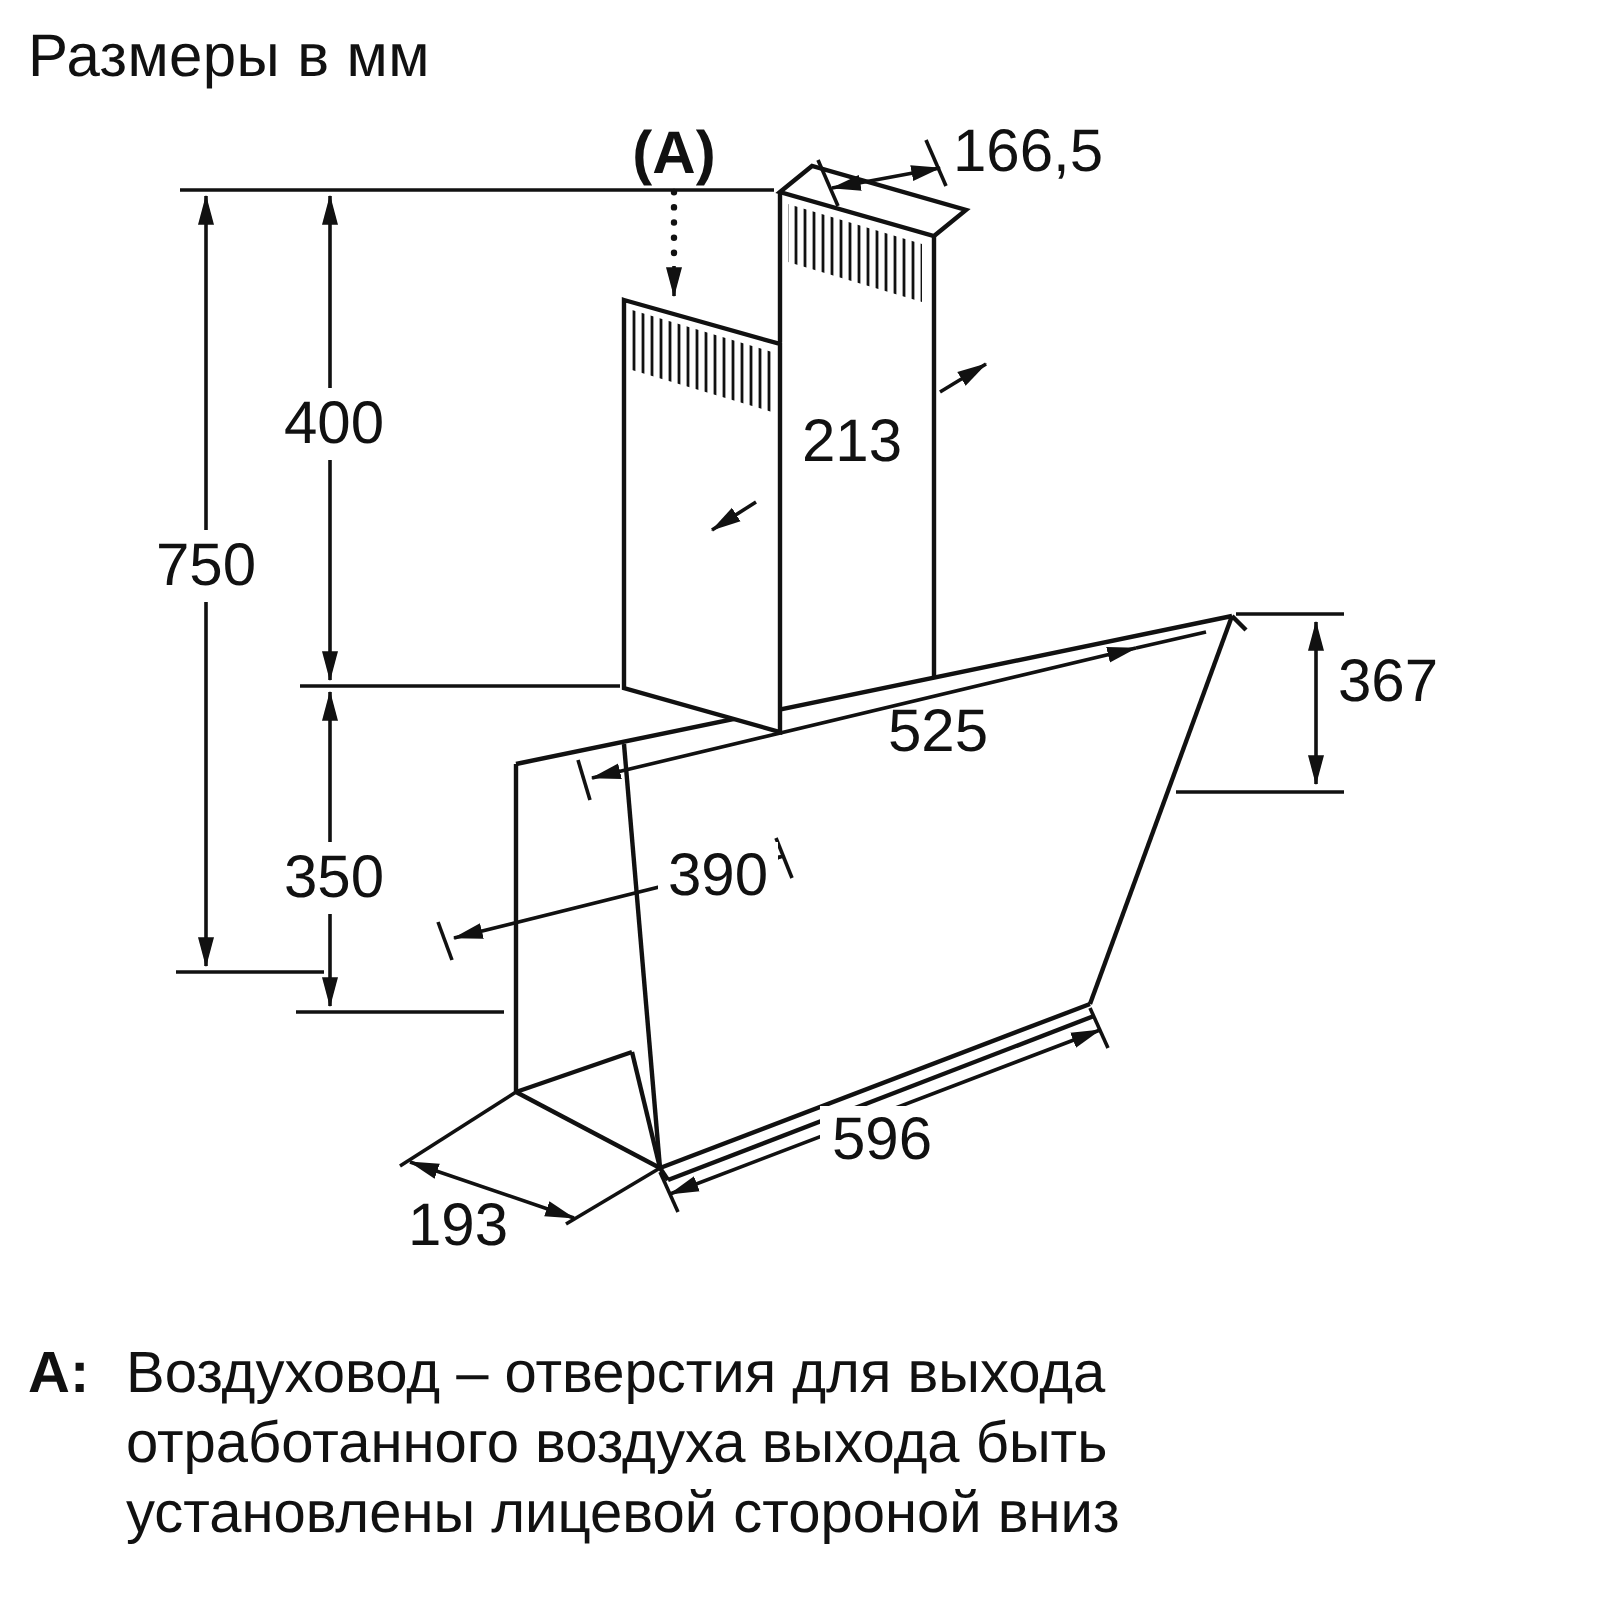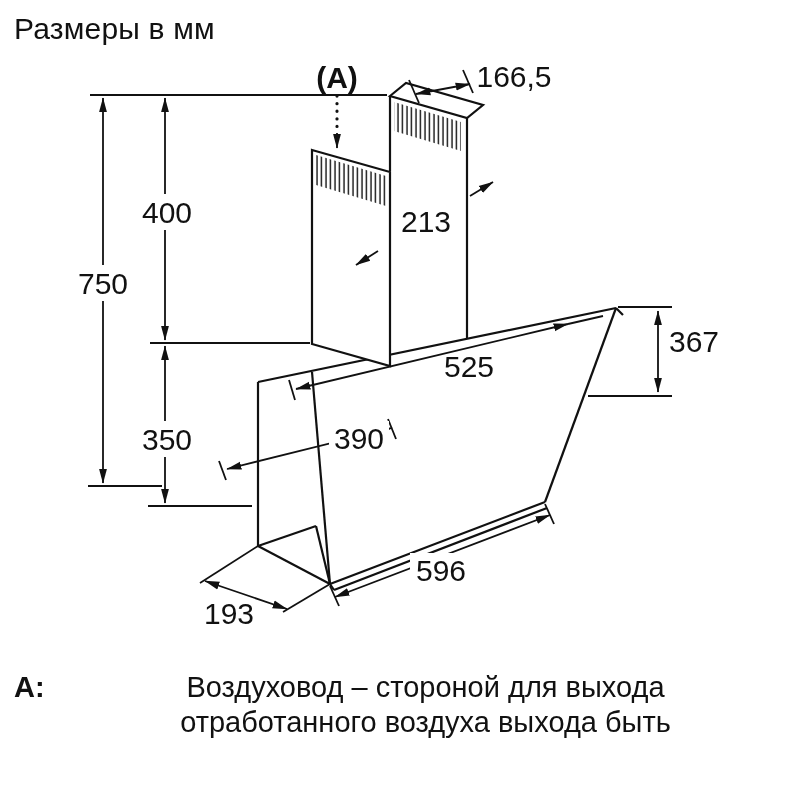--- a/index.html
+++ b/index.html
@@ -1,18 +1,18 @@
 <!DOCTYPE html>
 <html><head>
 <meta charset="utf-8">
 <style>
   html,body{margin:0;padding:0;background:#fff;}
   body{width:800px;height:800px;overflow:hidden;}
   .page{position:relative;width:800px;height:800px;background:#fff;
-        font-family:"Liberation Sans",sans-serif;color:#111;text-align:center;}
+        font-family:"Liberation Sans",sans-serif;color:#111;}
   .title{position:absolute;top:12px;left:14px;margin:0;
          font-size:30px;font-weight:400;letter-spacing:.2px;}
   svg.drawing{position:absolute;top:0;left:0;}
   svg text{font-family:"Liberation Sans",sans-serif;font-size:30px;fill:#111;}
   svg text.dimlabel{text-anchor:middle;dominant-baseline:central;}
   svg text.callout{font-weight:700;}
   .geo{stroke:#111;stroke-width:2.2;fill:none;}
   .geow{stroke:#111;stroke-width:2.2;fill:#fff;}
   .dim{stroke:#111;stroke-width:1.8;fill:none;}
   .bg{fill:#fff;stroke:none;}
@@ -116,17 +116,18 @@
       <text class="dimlabel" x="694" y="341">367</text>
       <text class="dimlabel" x="167" y="439">350</text>
       <text class="dimlabel" x="359" y="438">390</text>
       <text class="dimlabel" x="441" y="570">596</text>
       <text class="dimlabel" x="229" y="613">193</text>
     </g>
   </svg>
 
   <div class="footnote">
     <span class="marker">A:</span>
-    <div>Воздуховод – стороной для выхода</div>
+    <div>Воздуховод – отверстия для выхода</div>
     <div>отработанного воздуха выхода быть</div>
+    <div>установлены лицевой стороной вниз</div>
   </div>
 
 </div>
 
 </body></html>

